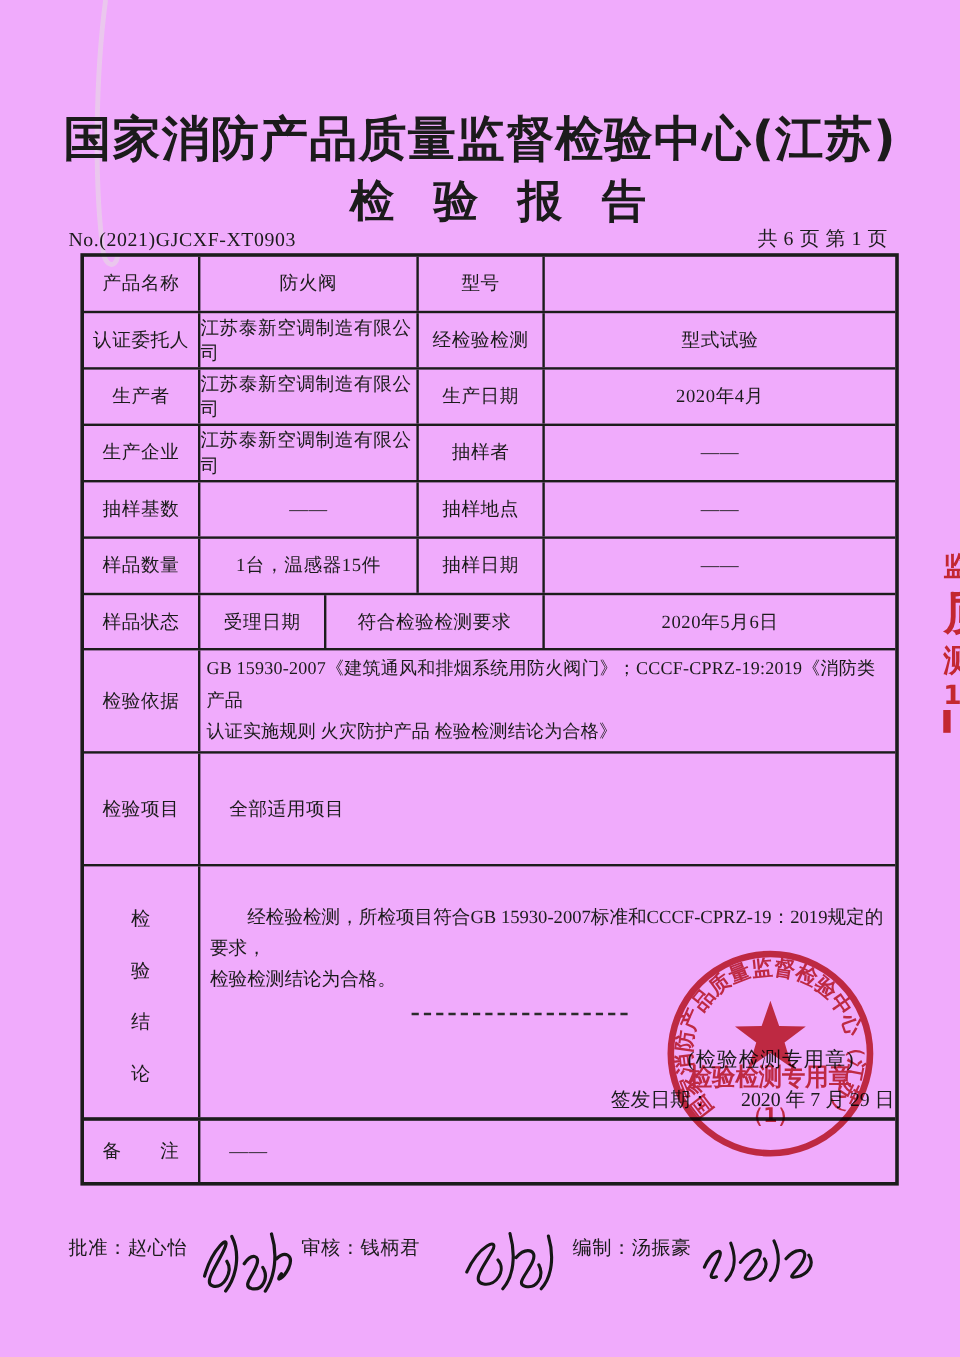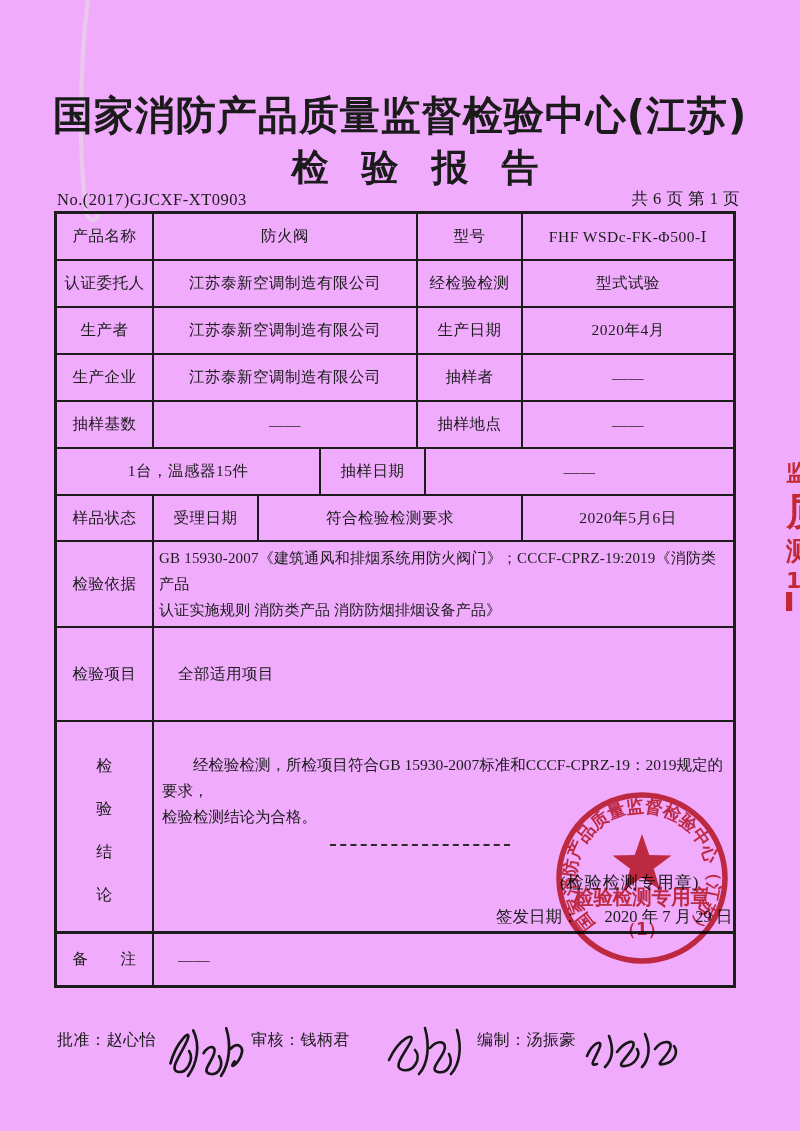--- a/index.html
+++ b/index.html
@@ -19,30 +19,30 @@
     font-family:"DejaVu Sans","Liberation Sans",sans-serif;
     font-weight:bold;font-size:37px;letter-spacing:33px;text-indent:33px;white-space:nowrap;padding-left:15px;
   }
   .no-row{
     position:absolute;top:188px;left:57px;width:683px;
     display:flex;justify-content:space-between;align-items:flex-end;
     font-size:16.5px;letter-spacing:.5px;
   }
   
   .rpt-table{
-    position:absolute;left:54px;top:211px;width:682px;height:777px;
+    position:absolute;left:67px;top:211px;width:682px;height:777px;
     border:3px solid #1c1c1c;box-sizing:border-box;
     display:flex;flex-direction:column;background:transparent;
   }
   .t-row{display:flex;border-bottom:2px solid #1c1c1c;box-sizing:border-box;flex:0 0 auto;}
   .t-row:last-child{border-bottom:none;flex:1 1 auto;}
   .cell{display:flex;align-items:center;justify-content:center;
         box-sizing:border-box;font-size:15.5px;letter-spacing:.5px;}
   .c1{width:97px;border-right:2px solid #1c1c1c;}
-  .c2{width:264px;border-right:2px solid #1c1c1c;}
+  .c2{width:182px;border-right:2px solid #1c1c1c;}
   .c3{width:105px;border-right:2px solid #1c1c1c;}
   .c4{flex:1;}
   .h47{height:47px;} .h46{height:46px;}
   .left{justify-content:flex-start;padding-left:24px;}
   .basis-row{height:86px;}
   .items-row{height:94px;}
   .concl-row{height:212px;border-bottom:3px solid #1c1c1c;}
   .remark-row{height:52px;}
   .basis-text{flex:1;display:flex;flex-direction:column;justify-content:center;
     padding:0 6px 0 5px;font-size:15px;line-height:26px;letter-spacing:.2px;}
@@ -75,31 +75,30 @@
 <div class="paper">
 
   <svg class="scan-mark" viewBox="0 0 60 240">
     <path d="M30,0 C22,60 20,150 28,210 C30,222 38,224 40,214" stroke="#e6e4e0" stroke-width="4" fill="none"></path>
   </svg>
 
   <div class="title">国家消防产品质量监督检验中心(江苏)</div>
   <div class="subtitle">检验报告</div>
 
   <div class="no-row">
-    <span>No.(2017)GJCXF-XT0903</span>
+    <span>No.(2021)GJCXF-XT0903</span>
     <span>共 6 页  第 1 页</span>
   </div>
 
   <div class="rpt-table">
 
     <div class="t-row h47">
       <div class="cell c1">产品名称</div>
       <div class="cell c2">防火阀</div>
       <div class="cell c3">型号</div>
-      <div class="cell c4">FHF WSDc-FK-Φ500-Ⅰ</div>
     </div>
     <div class="t-row h47">
       <div class="cell c1">认证委托人</div>
       <div class="cell c2">江苏泰新空调制造有限公司</div>
       <div class="cell c3">经检验检测</div>
       <div class="cell c4">型式试验</div>
     </div>
     <div class="t-row h47">
       <div class="cell c1">生产者</div>
       <div class="cell c2">江苏泰新空调制造有限公司</div>
@@ -112,36 +111,37 @@
       <div class="cell c3">抽样者</div>
       <div class="cell c4">——</div>
     </div>
     <div class="t-row h47">
       <div class="cell c1">抽样基数</div>
       <div class="cell c2">——</div>
       <div class="cell c3">抽样地点</div>
       <div class="cell c4">——</div>
     </div>
     <div class="t-row h47">
+      <div class="cell c1">样品数量</div>
       <div class="cell c2">1台，温感器15件</div>
       <div class="cell c3">抽样日期</div>
       <div class="cell c4">——</div>
     </div>
     <div class="t-row h46">
       <div class="cell c1">样品状态</div>
       <div class="cell c3">受理日期</div>
       <div class="cell c2">符合检验检测要求</div>
       <div class="cell c4">2020年5月6日</div>
     </div>
 
     <div class="t-row basis-row">
       <div class="cell c1">检验依据</div>
       <div class="basis-text">
         <div>GB 15930-2007《建筑通风和排烟系统用防火阀门》；CCCF-CPRZ-19:2019《消防类产品</div>
-        <div>认证实施规则 消防类产品 消防防烟排烟设备产品》</div>
+        <div>认证实施规则 火灾防护产品 检验检测结论为合格》</div>
       </div>
     </div>
 
     <div class="t-row items-row">
       <div class="cell c1">检验项目</div>
       <div class="cell c4 left">全部适用项目</div>
     </div>
 
     <div class="t-row concl-row">
       <div class="cell c1 vlabel">

